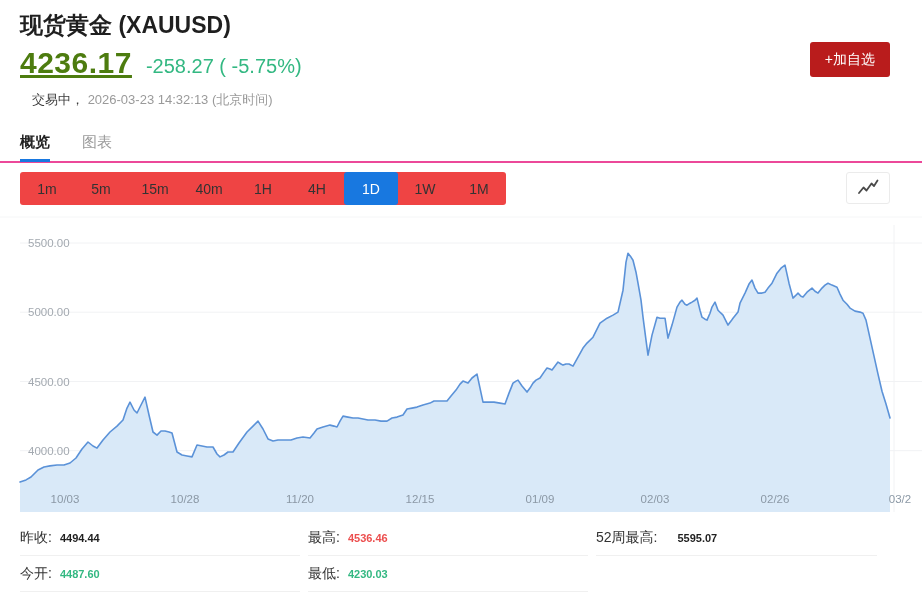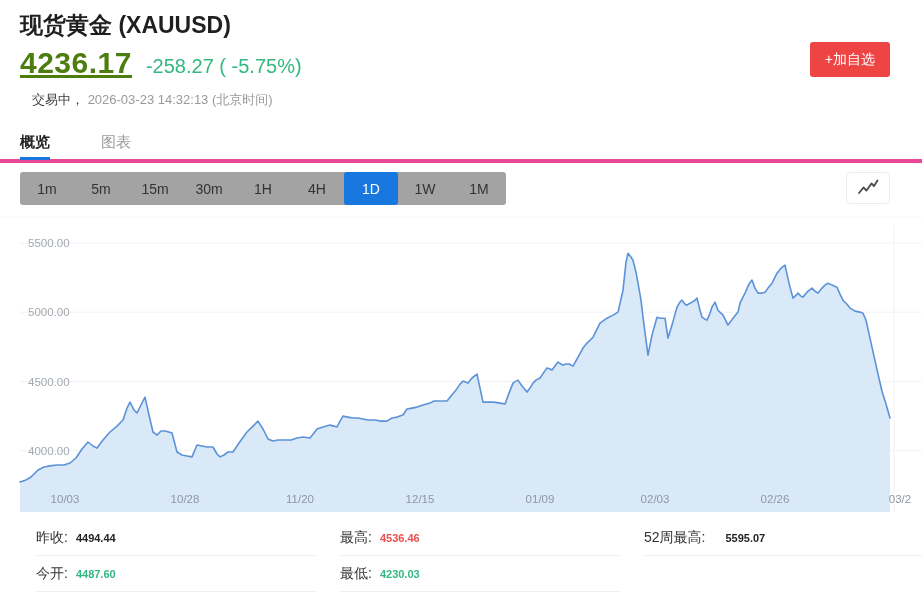--- a/index.html
+++ b/index.html
@@ -4,57 +4,57 @@
 <style>
   html,body{margin:0;padding:0;}
   body{
     width:922px;height:595px;overflow:hidden;position:relative;
     background:#ffffff;font-family:"Liberation Sans","DejaVu Sans",sans-serif;
     -webkit-font-smoothing:antialiased;
   }
   .page-title{position:absolute;top:10px;left:20px;font-size:23px;font-weight:700;color:#1f1f1f;}
   .add-btn{
     position:absolute;top:42px;right:32px;height:35px;padding:0 15px;
-    background:#ef4444;color:#fff;font-size:14px;border:none;border-radius:3px;
+    background:#b91c1c;color:#fff;font-size:14px;border:none;border-radius:3px;
     display:flex;align-items:center;cursor:pointer;font-family:inherit;
   }
   .price-row{position:absolute;top:46px;left:20px;display:flex;align-items:baseline;}
   .price{font-size:30px;font-weight:700;color:#4d7c0f;letter-spacing:0.5px;text-decoration:underline;}
   .change{font-size:20px;color:#33b882;margin-left:14px;}
   .status-row{position:absolute;top:91px;left:32px;font-size:13px;}
   .status-label{color:#3c3c3c;}
   .timestamp{color:#9a9a9a;}
   .tabs{
     position:absolute;top:130px;left:0;width:922px;height:33px;
-    display:flex;padding-left:20px;box-sizing:border-box;gap:51px;
-    border-bottom:4px solid #ec4899;
+    display:flex;padding-left:20px;box-sizing:border-box;gap:32px;
+    border-bottom:2px solid #ec4899;
   }
   .tab{position:relative;font-size:15px;color:#999;cursor:pointer;padding-top:3px;}
   .tab.active{color:#222;font-weight:700;}
   .tab-underline{position:absolute;left:0;right:0;bottom:-1px;height:3px;background:#1878e0;}
   .interval-toolbar{
     position:absolute;top:172px;left:20px;height:33px;display:flex;
-    background:#a3a3a3;border-radius:3px;
+    background:#ef4444;border-radius:3px;
   }
   .interval{
     width:54px;height:33px;border:none;background:transparent;color:#333;
     font-size:14px;cursor:pointer;border-radius:3px;font-family:inherit;padding:0;
   }
   .interval.active{background:#1878e0;color:#fff;}
   .chart-type-btn{
     position:absolute;top:172px;right:32px;width:44px;height:32px;
     background:#fff;border:1px solid #ebebeb;border-radius:3px;cursor:pointer;
     display:flex;align-items:center;justify-content:center;padding:0;
   }
   .chart-region{position:absolute;top:215px;left:0;width:922px;height:300px;}
   .chart-region svg{display:block;}
   .chart-region text{font-family:"Liberation Sans","DejaVu Sans",sans-serif;}
   .stats-grid{
     position:absolute;top:520px;left:20px;width:882px;
-    display:grid;grid-template-columns:280px 280px 281px;column-gap:24px;margin-left:16px;
+    display:grid;grid-template-columns:280px 280px 281px;column-gap:8px;
   }
   .stat-cell{
     height:35px;display:flex;align-items:center;
     border-bottom:1px solid #f0f0f0;font-size:14px;
   }
   .stat-label{color:#333;}
   .stat-value{font-weight:700;font-size:11px;margin-left:8px;}
 </style>
 </head>
 <body>
@@ -75,21 +75,21 @@
 
 <div class="tabs">
     <div class="tab active"><span>概览</span><div class="tab-underline"></div></div>
     <div class="tab"><span>图表</span></div>
   </div>
 
 <div class="interval-toolbar">
     <button class="interval">1m</button>
     <button class="interval">5m</button>
     <button class="interval">15m</button>
-    <button class="interval">30m</button>
+    <button class="interval">40m</button>
     <button class="interval">1H</button>
     <button class="interval">4H</button>
     <button class="interval active">1D</button>
     <button class="interval">1W</button>
     <button class="interval">1M</button>
   </div>
 
 <button class="chart-type-btn">
   <svg width="24" height="22" viewBox="0 0 24 22">
     <polyline points="3,16 7.5,10.5 10.5,13.5 15.5,6.5 18,9 21.5,3.5" fill="none" stroke="#4a4a4a" stroke-width="1.8" stroke-linecap="round" stroke-linejoin="round"></polyline>

